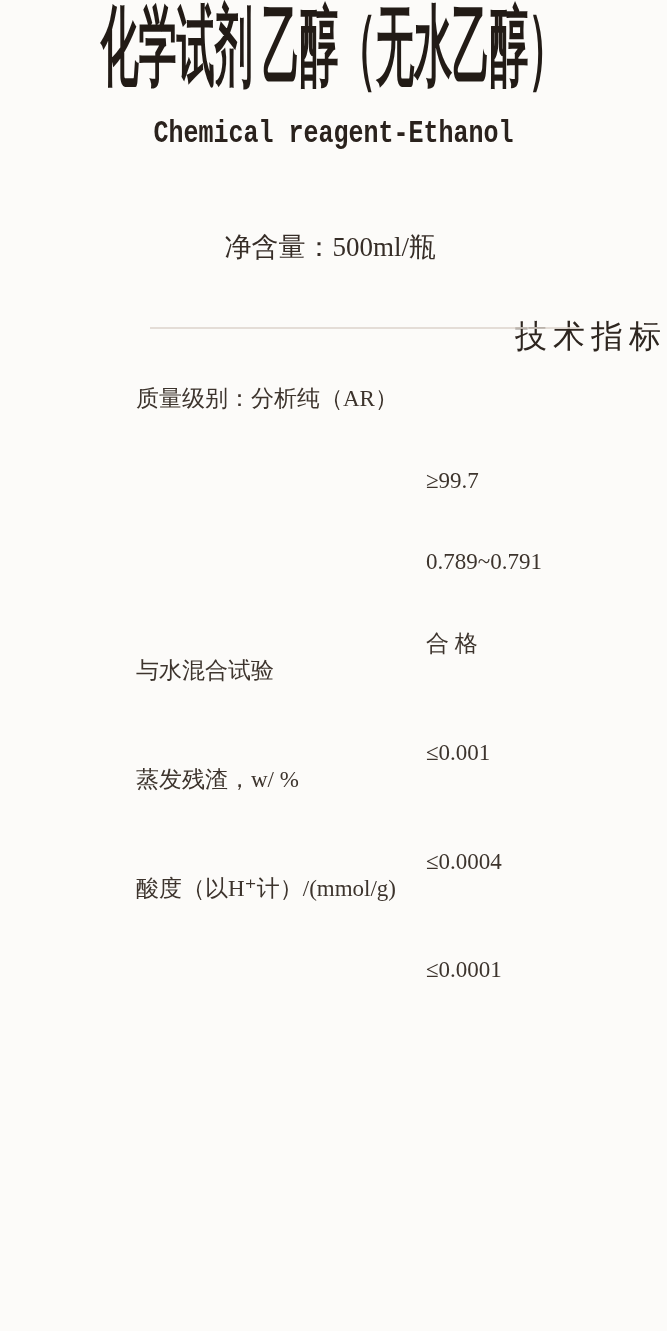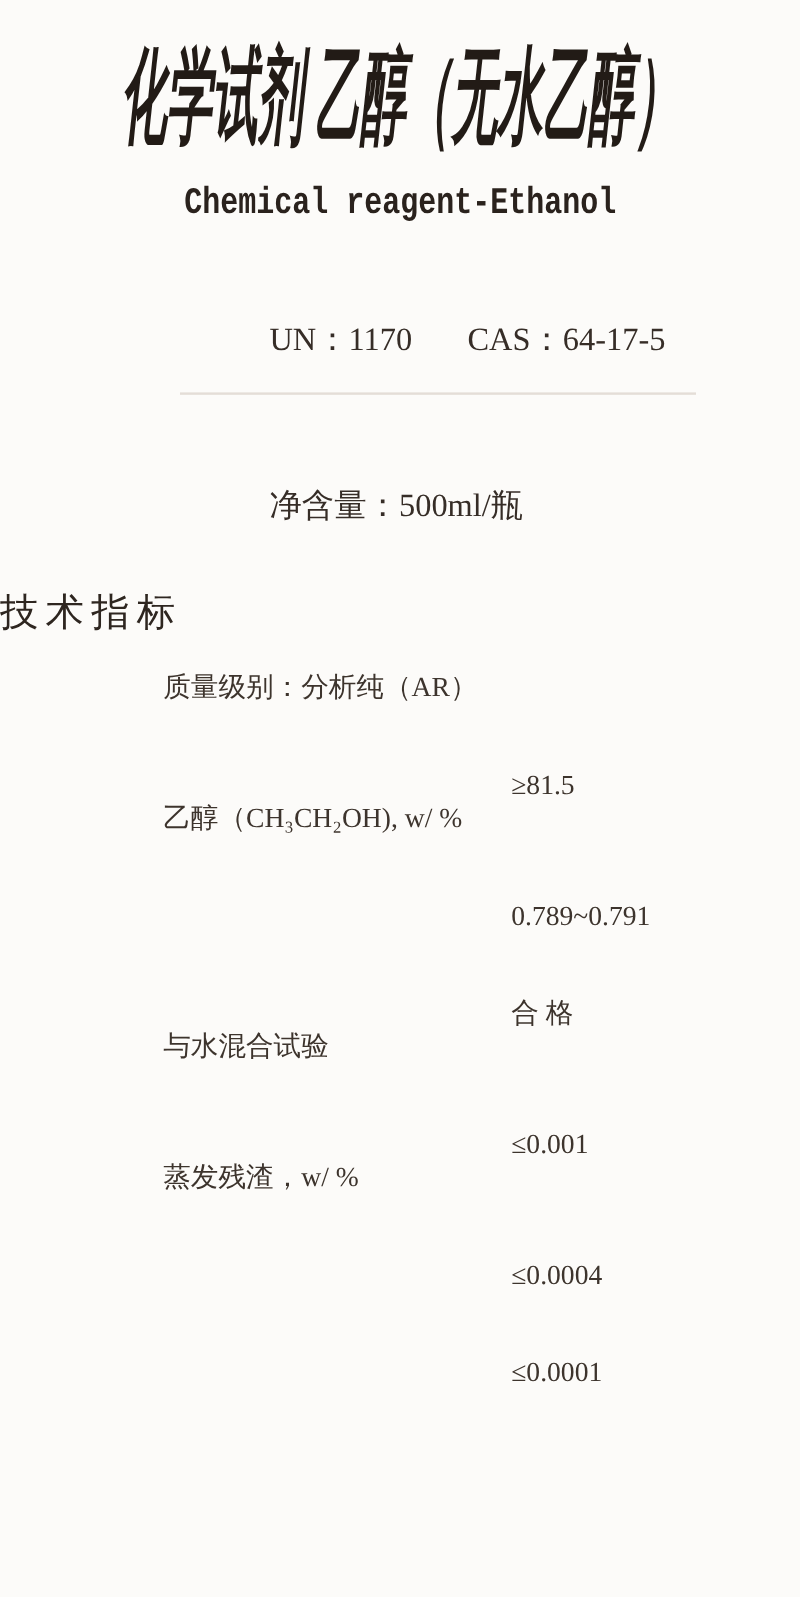--- a/index.html
+++ b/index.html
@@ -6,21 +6,21 @@
   body{background:#ffffff;}
   .page{
     position:relative;
     width:667px;height:1331px;
     background:#fcfbf9;
     color:#362d27;
     font-family:"Liberation Serif","DejaVu Serif",serif;
     overflow:hidden;
   }
   
-  .title-wrap{padding-top:36px;height:94px;text-align:center;font-style:italic;}
+  .title-wrap{height:94px;text-align:center;}
   .title{
     margin:0;font-size:38px;line-height:40px;font-weight:bold;color:#221b16;
     transform:scaleY(2.3);transform-origin:50% 0;
     letter-spacing:0px;white-space:pre;
   }
   .subtitle-wrap{height:42px;margin-top:20px;text-align:center;}
   .subtitle{
     display:inline-block;
     font-family:"Liberation Mono","DejaVu Sans Mono",monospace;
     font-size:25px;line-height:32px;font-weight:bold;color:#2a221d;
@@ -31,21 +31,21 @@
   .info-line{white-space:pre;}
   .info-gap{display:inline-block;width:46px;}
   
   .divider{
     position:absolute;top:327px;left:150px;width:430px;height:2px;
     background:#ddd6ce;opacity:.8;
   }
   
   .section-title{
     margin:0;font-size:32px;line-height:40px;font-weight:normal;
-    text-align:left;color:#2e2620;letter-spacing:6px;
+    text-align:right;color:#2e2620;letter-spacing:6px;
   }
   
   .spec-table{margin:2px 0 0 90px;font-size:23px;line-height:27.2px;color:#3d342d;}
   .spec-row{position:relative;white-space:pre;}
   .spec-value{position:absolute;left:336px;top:0;white-space:pre;}
 </style>
 </head>
 <body>
 
 <div class="page">
@@ -53,58 +53,55 @@
   <div class="title-wrap">
     <h1 class="title">化学试剂 乙醇（无水乙醇）</h1>
   </div>
 
   <div class="subtitle-wrap">
     <div class="subtitle">Chemical reagent-Ethanol</div>
   </div>
 
   <div class="info">
     <div class="info-line">
-      <span>UN：</span><span>1170</span><span class="info-gap"></span><span>CAS：</span><span>64-17-5</span>
-    </div>
-    <div class="info-line">
       <span>净含量：</span><span>500ml/瓶</span>
     </div>
   </div>
 
   <div class="divider"></div>
 
   <h2 class="section-title">技术指标</h2>
 
   <div class="spec-table">
 
       <div class="spec-row">
         <span class="spec-item">质量级别：分析纯（AR）</span>
         <span class="spec-value"></span>
       </div>
 
       <div class="spec-row">
-        <span class="spec-item">乙醇（CH₃CH₂OH), w/ %</span>
-        <span class="spec-value">≥81.5</span>
+        <span class="spec-value">≥99.7</span>
       </div>
 
       <div class="spec-row">
         <span class="spec-value">0.789~0.791</span>
       </div>
 
       <div class="spec-row">
         <span class="spec-item">与水混合试验</span>
         <span class="spec-value">合 格</span>
       </div>
 
       <div class="spec-row">
         <span class="spec-item">蒸发残渣，w/ %</span>
         <span class="spec-value">≤0.001</span>
       </div>
 
       <div class="spec-row">
+        <span class="spec-item">酸度（以H⁺计）/(mmol/g)</span>
         <span class="spec-value">≤0.0004</span>
       </div>
 
       <div class="spec-row">
         
         <span class="spec-value">≤0.0001</span>
       </div>
 
     </div>
 

